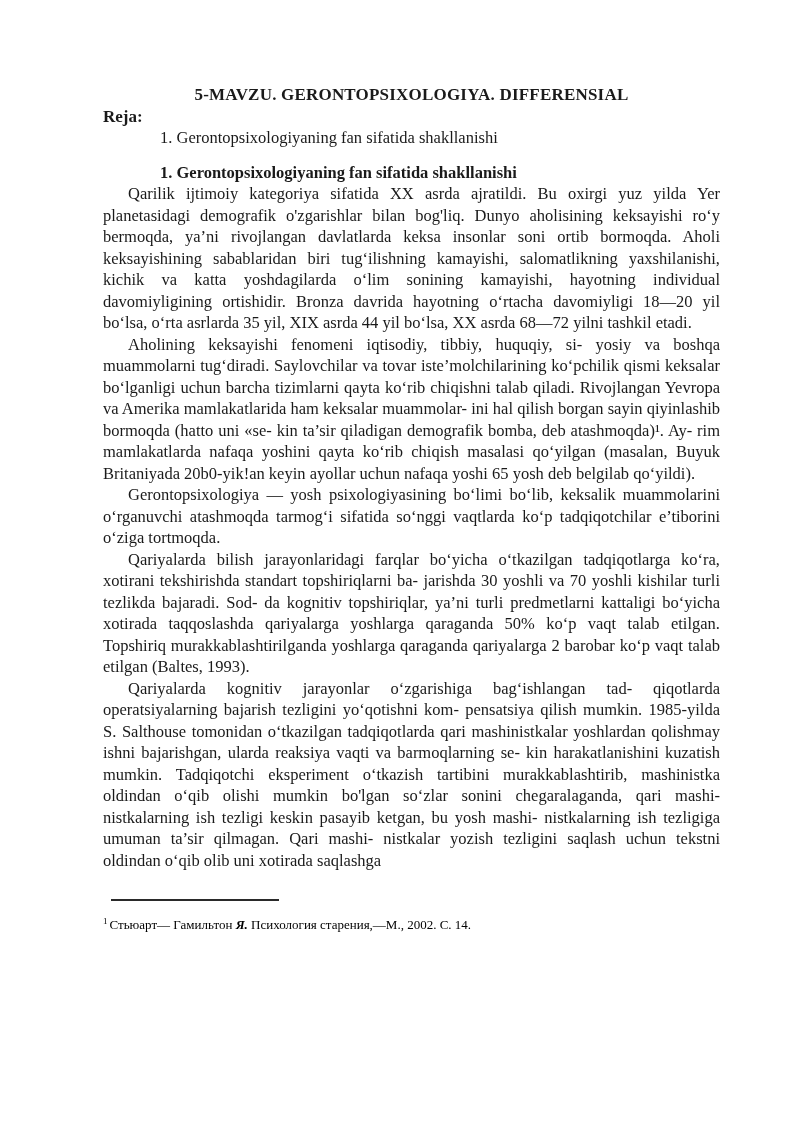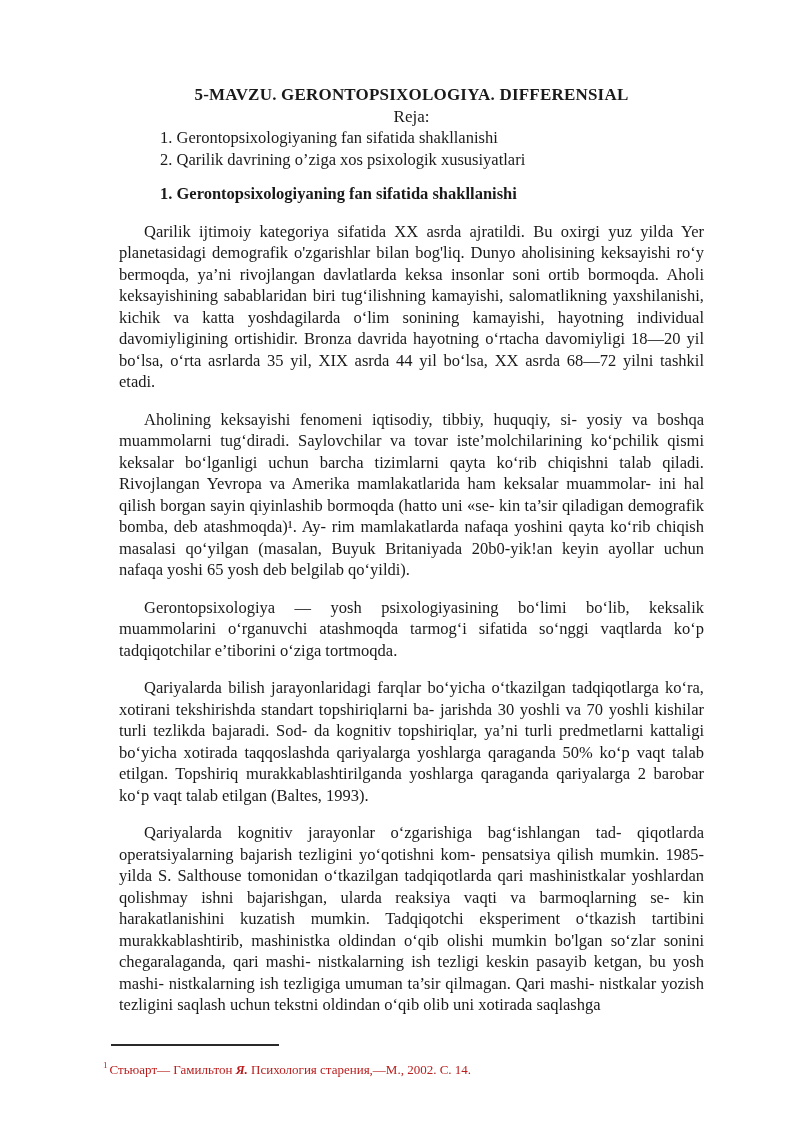--- a/index.html
+++ b/index.html
@@ -20,57 +20,56 @@
     padding: 84px 80px 0 103px;
     overflow: hidden;
   }
   .title-line {
     font-weight: bold;
     font-size: 17px;
     text-align: center;
     letter-spacing: 0.2px;
   }
   .plan-heading {
-    font-weight: normal;
+    font-weight: bold;
     font-size: 17px;
-    text-align: center;
   }
   .plan-list {
     margin: 0 0 0 57px;
     padding: 0;
   }
   .plan-item {
     list-style: none;
   }
   .section-heading {
     font-weight: bold;
     font-size: 16.5px;
     margin: 13px 0 0 57px;
     line-height: 21.5px;
   }
   .para {
-    margin: 16px;
+    margin: 0;
     text-indent: 25px;
     text-align: justify;
   }
   .footnote-area {
     margin-top: 28px;
   }
   .footnote-rule {
     width: 168px;
     margin-left: 8px;
     border: none;
     border-top: 2px solid #2a2a2a;
     height: 0;
   }
   .footnote {
     margin-top: 15px;
     font-size: 13px;
     line-height: 17px;
-    color: #b91c1c;
+    color: #000000;
   }
   .fn-marker {
     font-size: 9px;
     vertical-align: super;
     line-height: 0;
     margin-right: 2px;
   }
   .fn-author {
     font-weight: bold;
     font-style: italic;
@@ -82,21 +81,20 @@
 <div class="page">
 
   <div>
     <div class="title-line">5-MAVZU. GERONTOPSIXOLOGIYA. DIFFERENSIAL</div>
   </div>
 
   <div class="plan-heading">Reja:</div>
 
   <ol class="plan-list">
     <li class="plan-item">1. Gerontopsixologiyaning fan sifatida shakllanishi</li>
-    <li class="plan-item">2. Qarilik davrining o’ziga xos psixologik xususiyatlari</li>
   </ol>
 
   <h2 class="section-heading">1. Gerontopsixologiyaning fan sifatida shakllanishi</h2>
 
   <div id="paragraphs">
       <p class="para">Qarilik ijtimoiy kategoriya sifatida XX asrda ajratildi. Bu oxirgi yuz yilda Yer planetasidagi demografik o'zgarishlar bilan bog'liq. Dunyo aholisining keksayishi roʻy bermoqda, ya’ni rivojlangan davlatlarda keksa insonlar soni ortib bormoqda. Aholi keksayishining sabablaridan biri tugʻilishning kamayishi, salomatlikning yaxshilanishi, kichik va katta yoshdagilarda oʻlim sonining kamayishi, hayotning individual davomiyligining ortishidir. Bronza davrida hayotning oʻrtacha davomiyligi 18—20 yil boʻlsa, oʻrta asrlarda 35 yil, XIX asrda 44 yil boʻlsa, XX asrda 68—72 yilni tashkil etadi.</p>
       <p class="para">Aholining keksayishi fenomeni iqtisodiy, tibbiy, huquqiy, si- yosiy va boshqa muammolarni tugʻdiradi. Saylovchilar va tovar iste’molchilarining koʻpchilik qismi keksalar boʻlganligi uchun barcha tizimlarni qayta koʻrib chiqishni talab qiladi. Rivojlangan Yevropa va Amerika mamlakatlarida ham keksalar muammolar- ini hal qilish borgan sayin qiyinlashib bormoqda (hatto uni «se- kin ta’sir qiladigan demografik bomba, deb atashmoqda)¹. Ay- rim mamlakatlarda nafaqa yoshini qayta koʻrib chiqish masalasi qoʻyilgan (masalan, Buyuk Britaniyada 20b0-yik!an keyin ayollar uchun nafaqa yoshi 65 yosh deb belgilab qoʻyildi).</p>
       <p class="para">Gerontopsixologiya — yosh psixologiyasining boʻlimi boʻlib, keksalik muammolarini oʻrganuvchi atashmoqda tarmogʻi sifatida soʻnggi vaqtlarda koʻp tadqiqotchilar e’tiborini oʻziga tortmoqda.</p>
       <p class="para">Qariyalarda bilish jarayonlaridagi farqlar boʻyicha oʻtkazilgan tadqiqotlarga koʻra, xotirani tekshirishda standart topshiriqlarni ba- jarishda 30 yoshli va 70 yoshli kishilar turli tezlikda bajaradi. Sod- da kognitiv topshiriqlar, ya’ni turli predmetlarni kattaligi boʻyicha xotirada taqqoslashda qariyalarga yoshlarga qaraganda 50% koʻp vaqt talab etilgan. Topshiriq murakkablashtirilganda yoshlarga qaraganda qariyalarga 2 barobar koʻp vaqt talab etilgan (Baltes, 1993).</p>
       <p class="para">Qariyalarda kognitiv jarayonlar oʻzgarishiga bagʻishlangan tad- qiqotlarda operatsiyalarning bajarish tezligini yoʻqotishni kom- pensatsiya qilish mumkin. 1985-yilda S. Salthouse tomonidan oʻtkazilgan tadqiqotlarda qari mashinistkalar yoshlardan qolishmay ishni bajarishgan, ularda reaksiya vaqti va barmoqlarning se- kin harakatlanishini kuzatish mumkin. Tadqiqotchi eksperiment oʻtkazish tartibini murakkablashtirib, mashinistka oldindan oʻqib olishi mumkin bo'lgan soʻzlar sonini chegaralaganda, qari mashi- nistkalarning ish tezligi keskin pasayib ketgan, bu yosh mashi- nistkalarning ish tezligiga umuman ta’sir qilmagan. Qari mashi- nistkalar yozish tezligini saqlash uchun tekstni oldindan oʻqib olib uni xotirada saqlashga</p>

